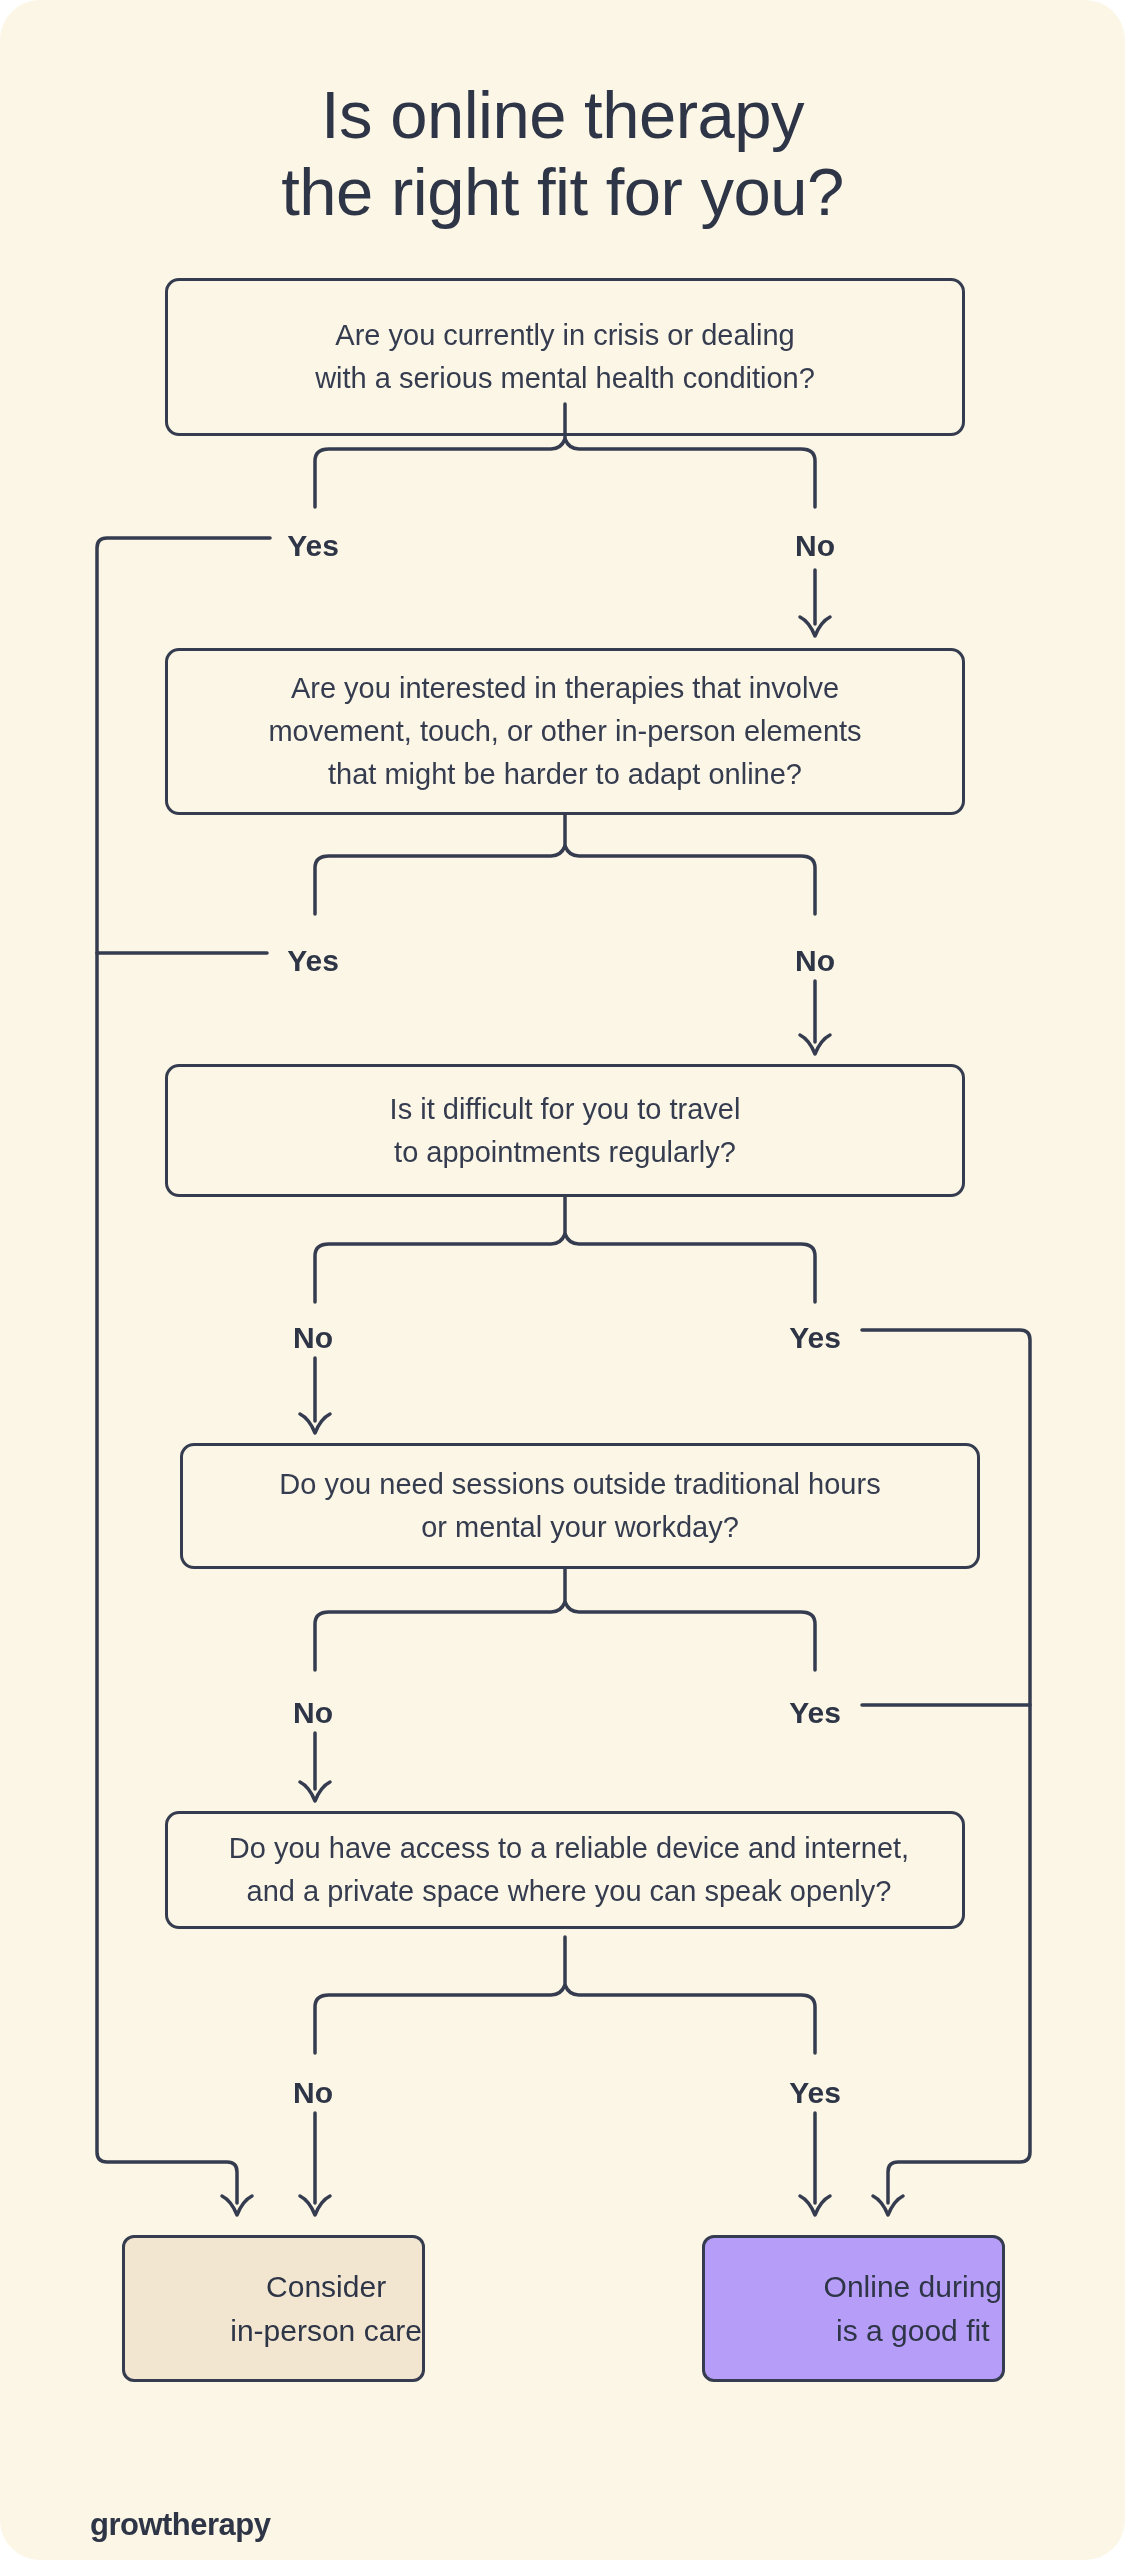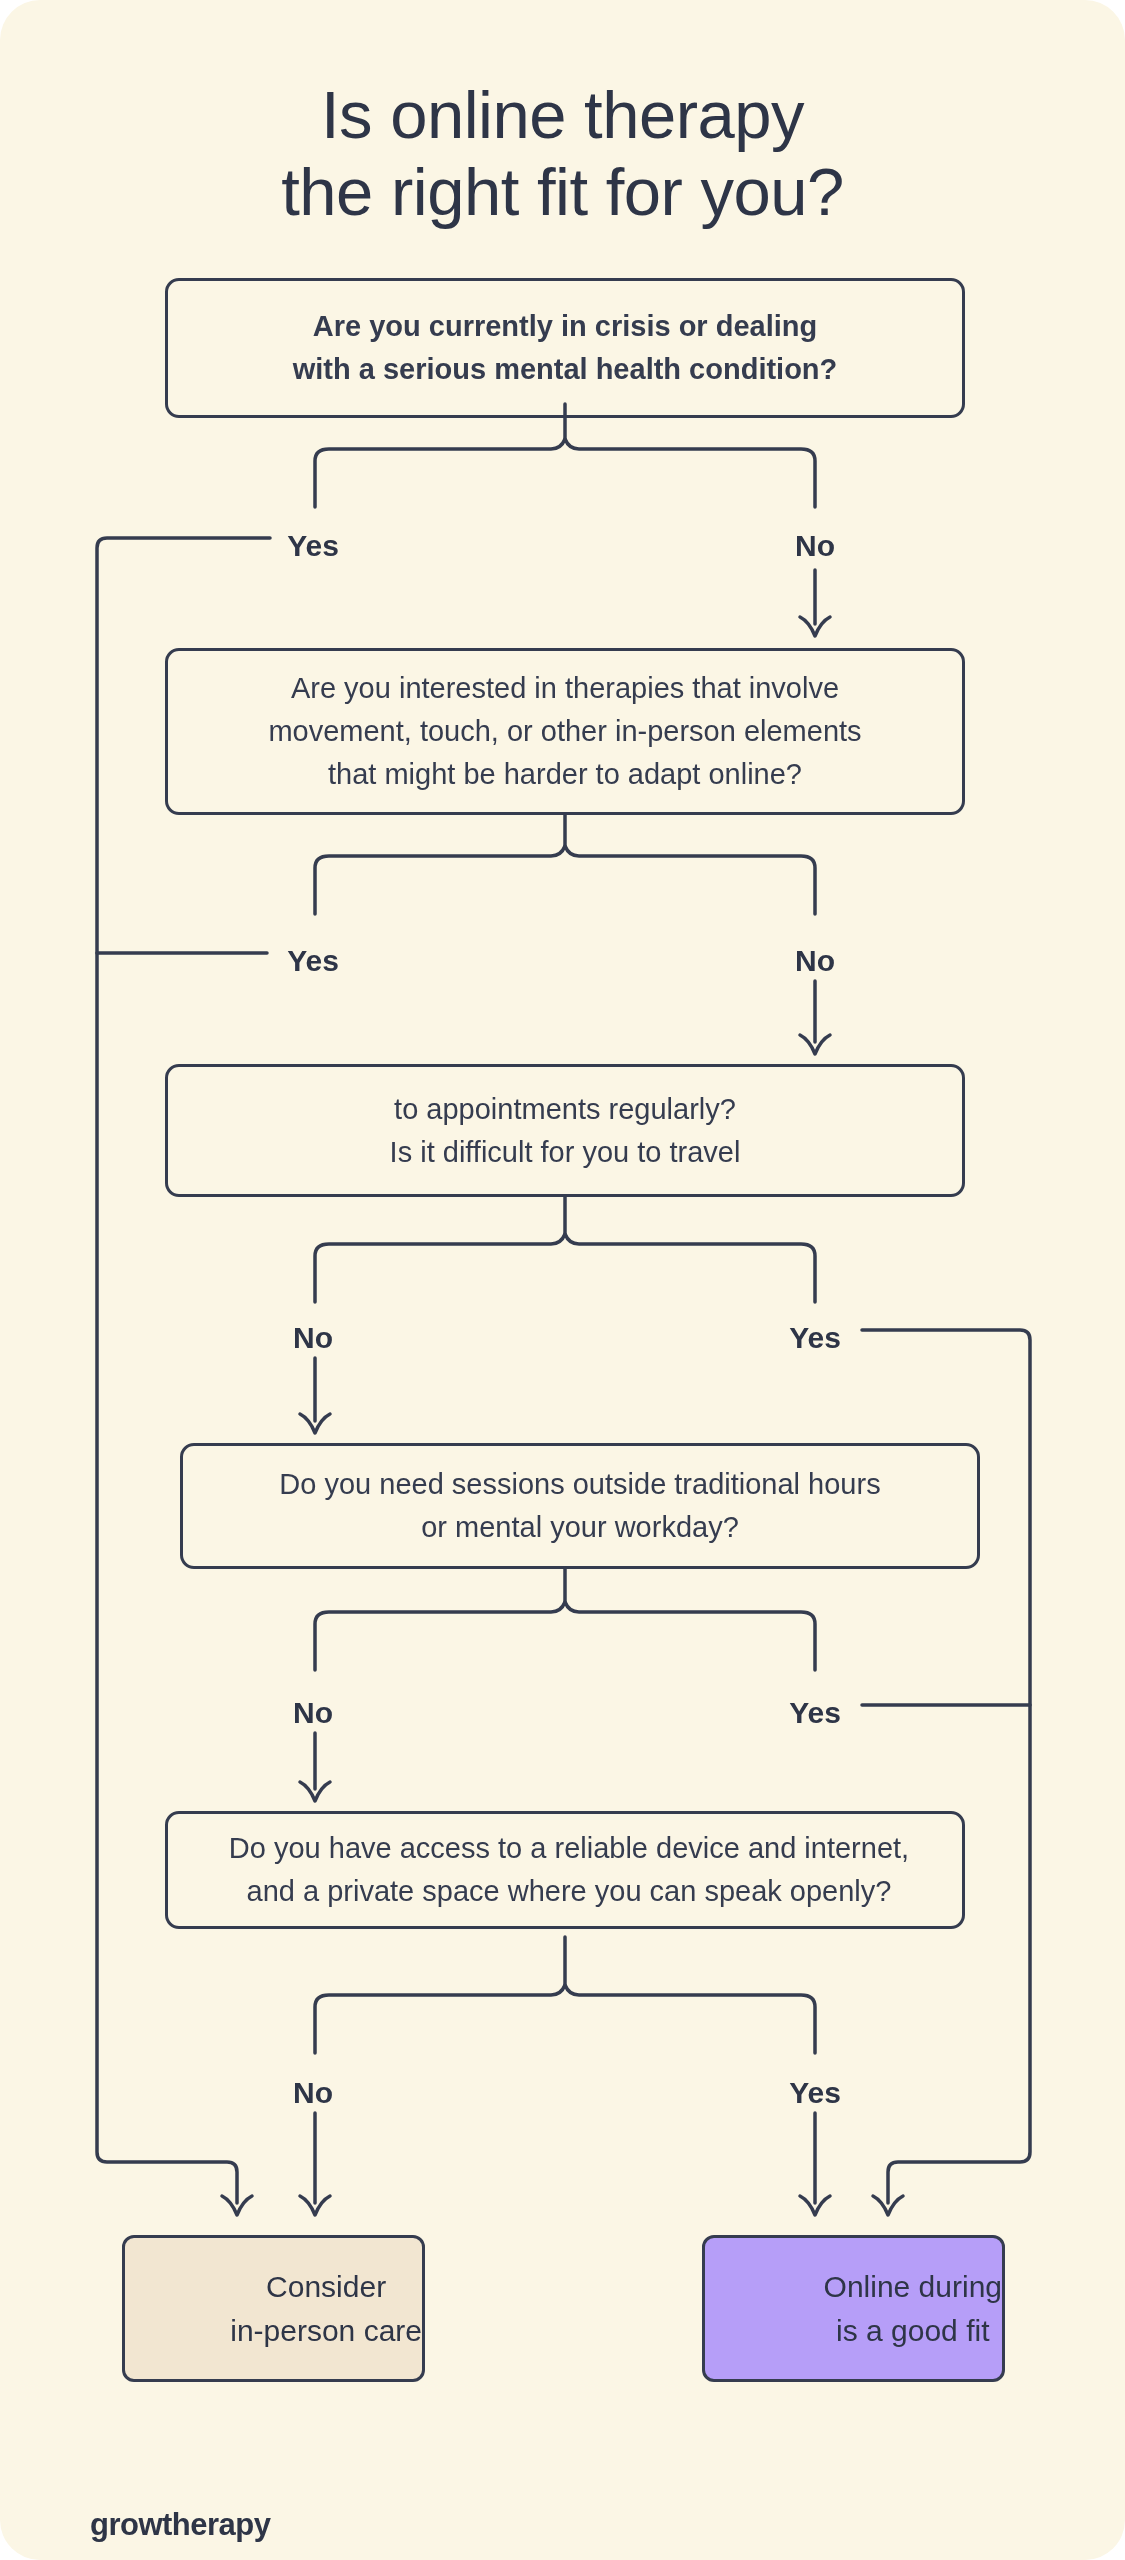--- a/index.html
+++ b/index.html
@@ -93,39 +93,39 @@
       <path d="M862 1705 H1030"></path>
       <path d="M873 2196 C879 2199 884 2205 888 2215 C892 2205 897 2199 903 2196"></path>
     </g>
   </svg>
 
   <div class="title">
     <span style="display:block">Is online therapy</span>
     <span style="display:block">the right fit for you?</span>
   </div>
 
-  <div class="qbox" style="left:165px;top:278px;width:800px;height:140px;font-weight:bold;">
+  <div class="qbox" style="left:165px;top:278px;width:800px;height:158px;">
     <div>
       <span>Are you currently in crisis or dealing</span>
       <span>with a serious mental health condition?</span>
     </div>
   </div>
 
   <div class="qbox" style="left:165px;top:648px;width:800px;height:167px;">
     <div>
       <span>Are you interested in therapies that involve</span>
       <span>movement, touch, or other in-person elements</span>
       <span>that might be harder to adapt online?</span>
     </div>
   </div>
 
   <div class="qbox" style="left:165px;top:1064px;width:800px;height:133px;">
     <div>
+      <span>Is it difficult for you to travel</span>
       <span>to appointments regularly?</span>
-      <span>Is it difficult for you to travel</span>
     </div>
   </div>
 
   <div class="qbox" style="left:180px;top:1443px;width:800px;height:126px;">
     <div>
       <span>Do you need sessions outside traditional hours</span>
       <span>or mental your workday?</span>
     </div>
   </div>
 

